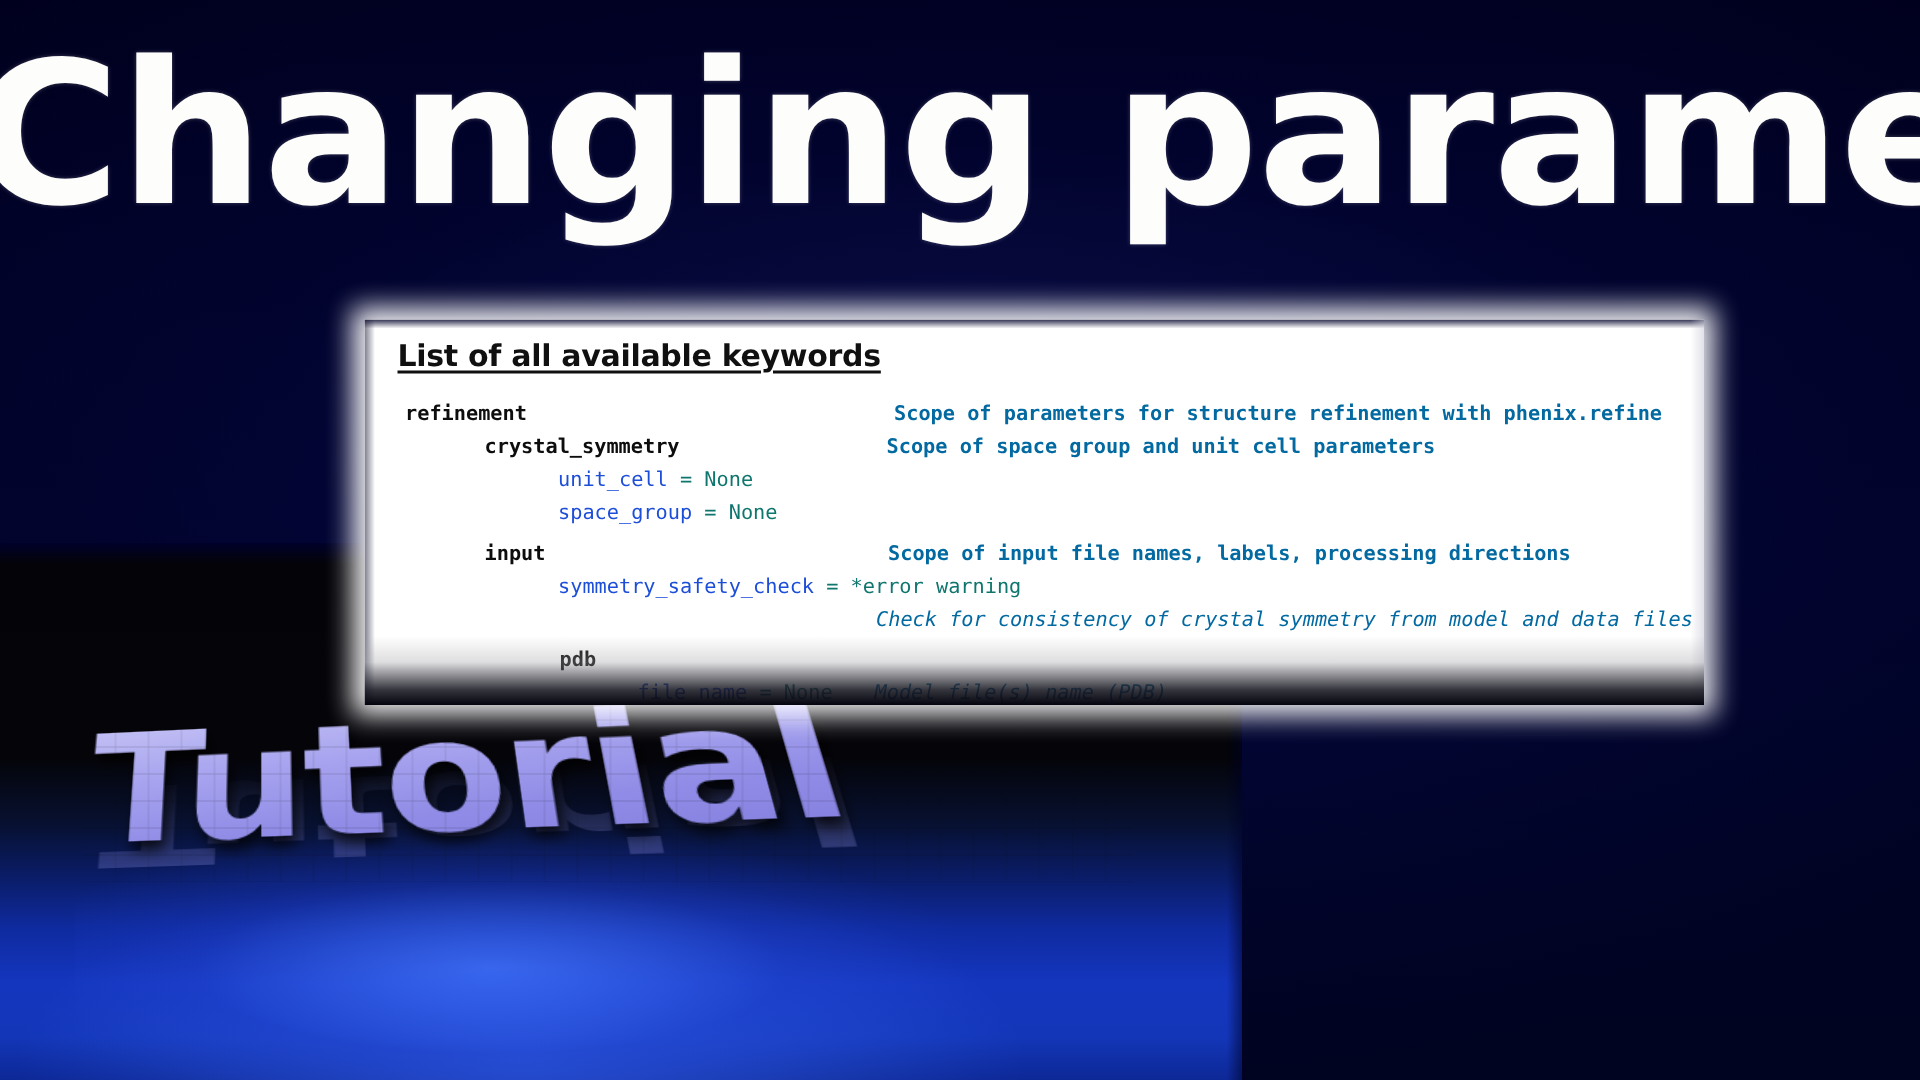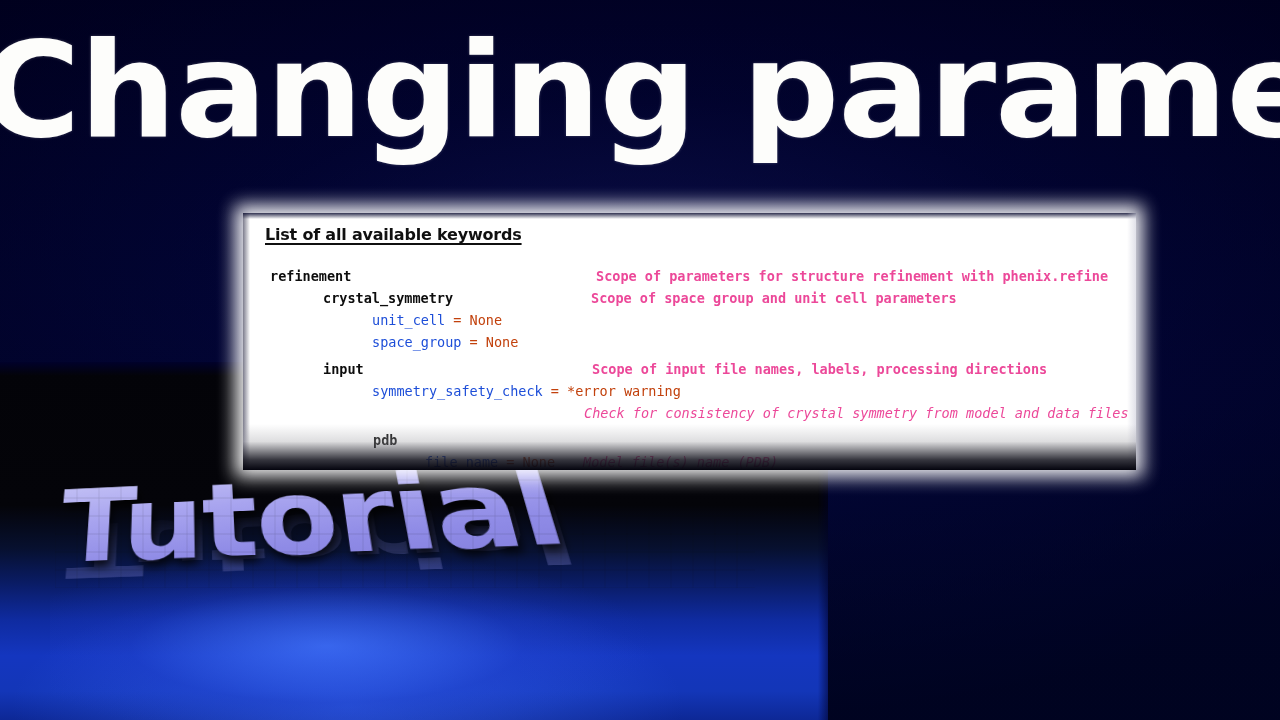--- a/index.html
+++ b/index.html
@@ -210,21 +210,21 @@
     background: linear-gradient(270deg, rgba(200,200,215,0.55) 0%, rgba(255,255,255,0) 100%);
     pointer-events: none;
   }
 
   .panel-heading {
     position: absolute;
     left: 22px;
     top: 12px;
     font-family: "DejaVu Sans", "Liberation Sans", sans-serif;
     font-weight: 700;
-    font-size: 16px;
+    font-size: 20px;
     color: #101010;
     text-decoration: underline;
     text-underline-offset: 3px;
     text-decoration-thickness: 2px;
     white-space: nowrap;
     letter-spacing: -0.2px;
   }
 
   .kw-body {
     position: absolute;
@@ -244,26 +244,26 @@
   .kw-row.tall { height: 27px; }
   .kw-left {
     position: absolute;
     top: 0;
     white-space: pre;
   }
   .kw-right {
     position: absolute;
     top: 0;
     white-space: pre;
-    color: #ec4899;
+    color: #0369a1;
     font-weight: 700;
   }
   .kw-right.plain { font-weight: 400; font-style: italic; }
   .bold  { font-weight: 700; color: #0d0d0d; }
-  .red   { color: #c2410c; text-align: right; }
+  .red   { color: #0f766e; text-align: right; }
   .mono  { color: #1d4ed8; }
 </style>
 </head>
 <body>
 
 <div id="slide">
 
   <div class="bg-base"></div>
   <div class="bg-vignette"></div>
 

